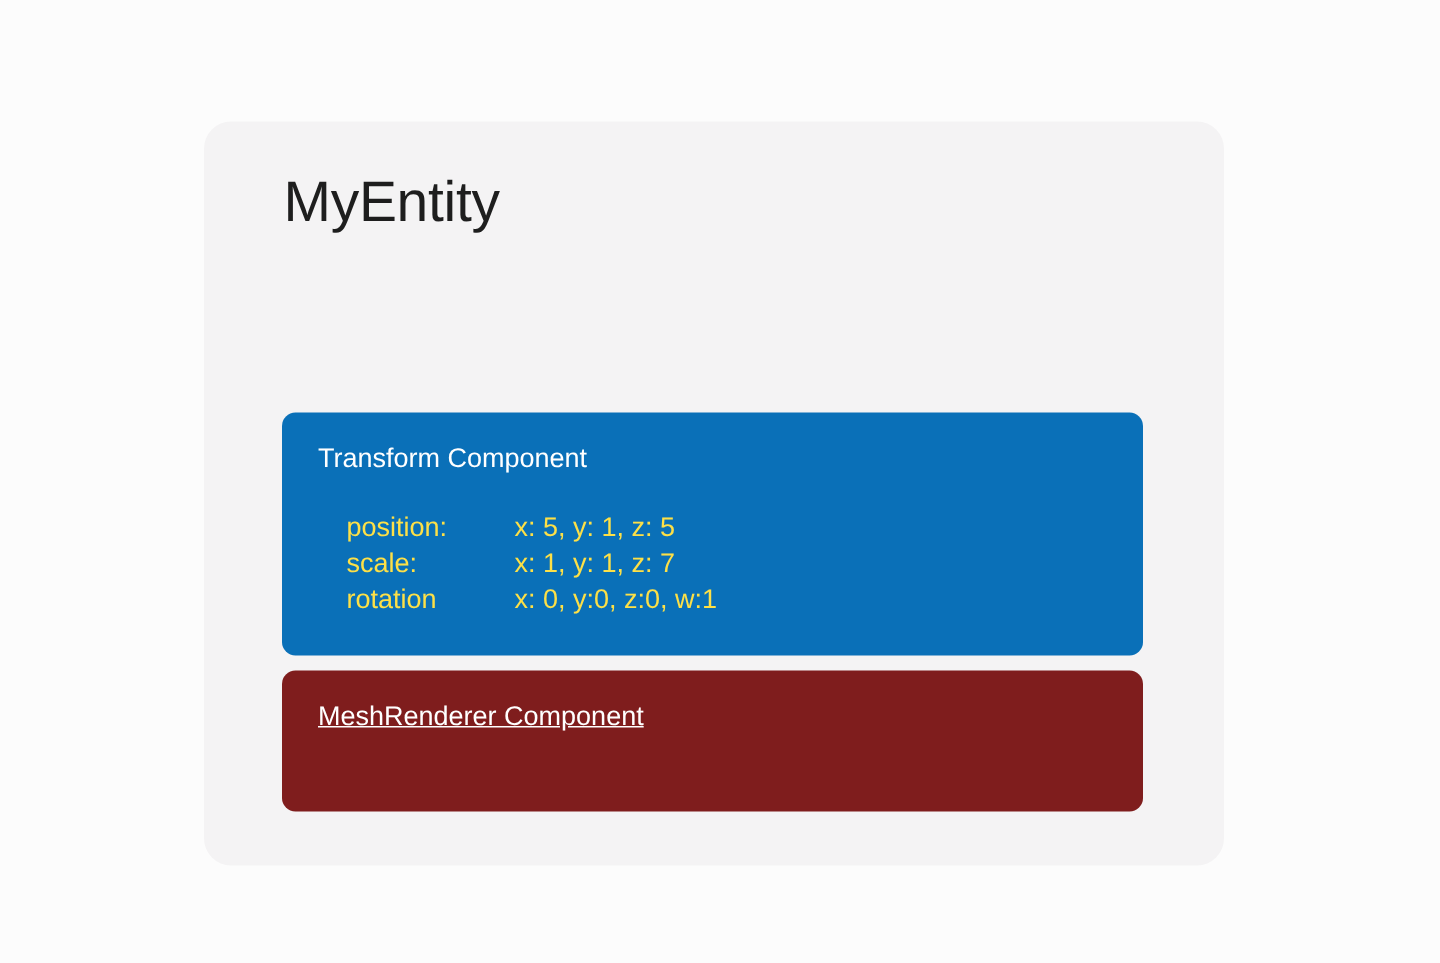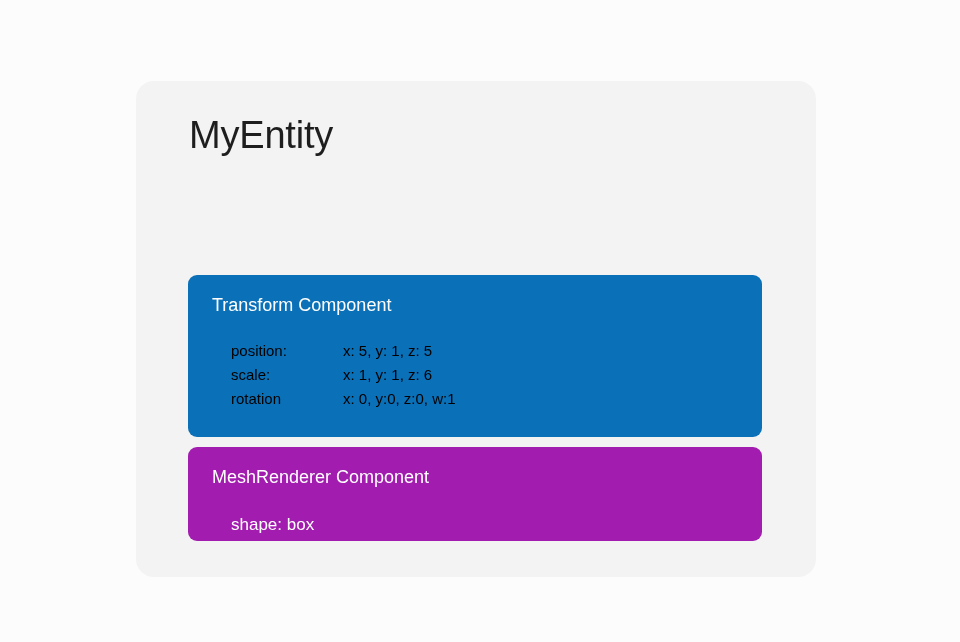--- a/index.html
+++ b/index.html
@@ -88,23 +88,23 @@
     color: #ffffff;
   }
 
   .prop-table {
     margin-top: 22px;
     border-collapse: collapse;
     margin-left: 19px;
   }
 
   .prop-table td {
-    font-size: 15px;
+    font-size: 18px;
     line-height: 24px;
-    color: #000000;
+    color: #fde047;
     padding: 0;
     white-space: nowrap;
     vertical-align: top;
   }
 
   .prop-key {
     width: 104px;
     padding-right: 8px !important;
   }
 
@@ -131,29 +131,28 @@
     <div class="component-block transform" style="background: rgb(10, 112, 184);">
       <div class="component-title">Transform Component</div>
       <table class="prop-table">
         <tbody>
           <tr>
             <td class="prop-key">position:</td>
             <td class="prop-value">x: 5, y: 1, z: 5</td>
           </tr>
           <tr>
             <td class="prop-key">scale:</td>
-            <td class="prop-value">x: 1, y: 1, z: 6</td>
+            <td class="prop-value">x: 1, y: 1, z: 7</td>
           </tr>
           <tr>
             <td class="prop-key">rotation</td>
             <td class="prop-value">x: 0, y:0, z:0, w:1</td>
           </tr>
         </tbody>
       </table>
     </div>
 
-    <div class="component-block meshrenderer" style="background: #a21caf;">
+    <div class="component-block meshrenderer" style="background: #7f1d1d; text-decoration: underline;">
       <div class="component-title">MeshRenderer Component</div>
-      <div class="prop-single">shape: box</div>
     </div>
 
   </div>
 </div>
 
 </body></html>

